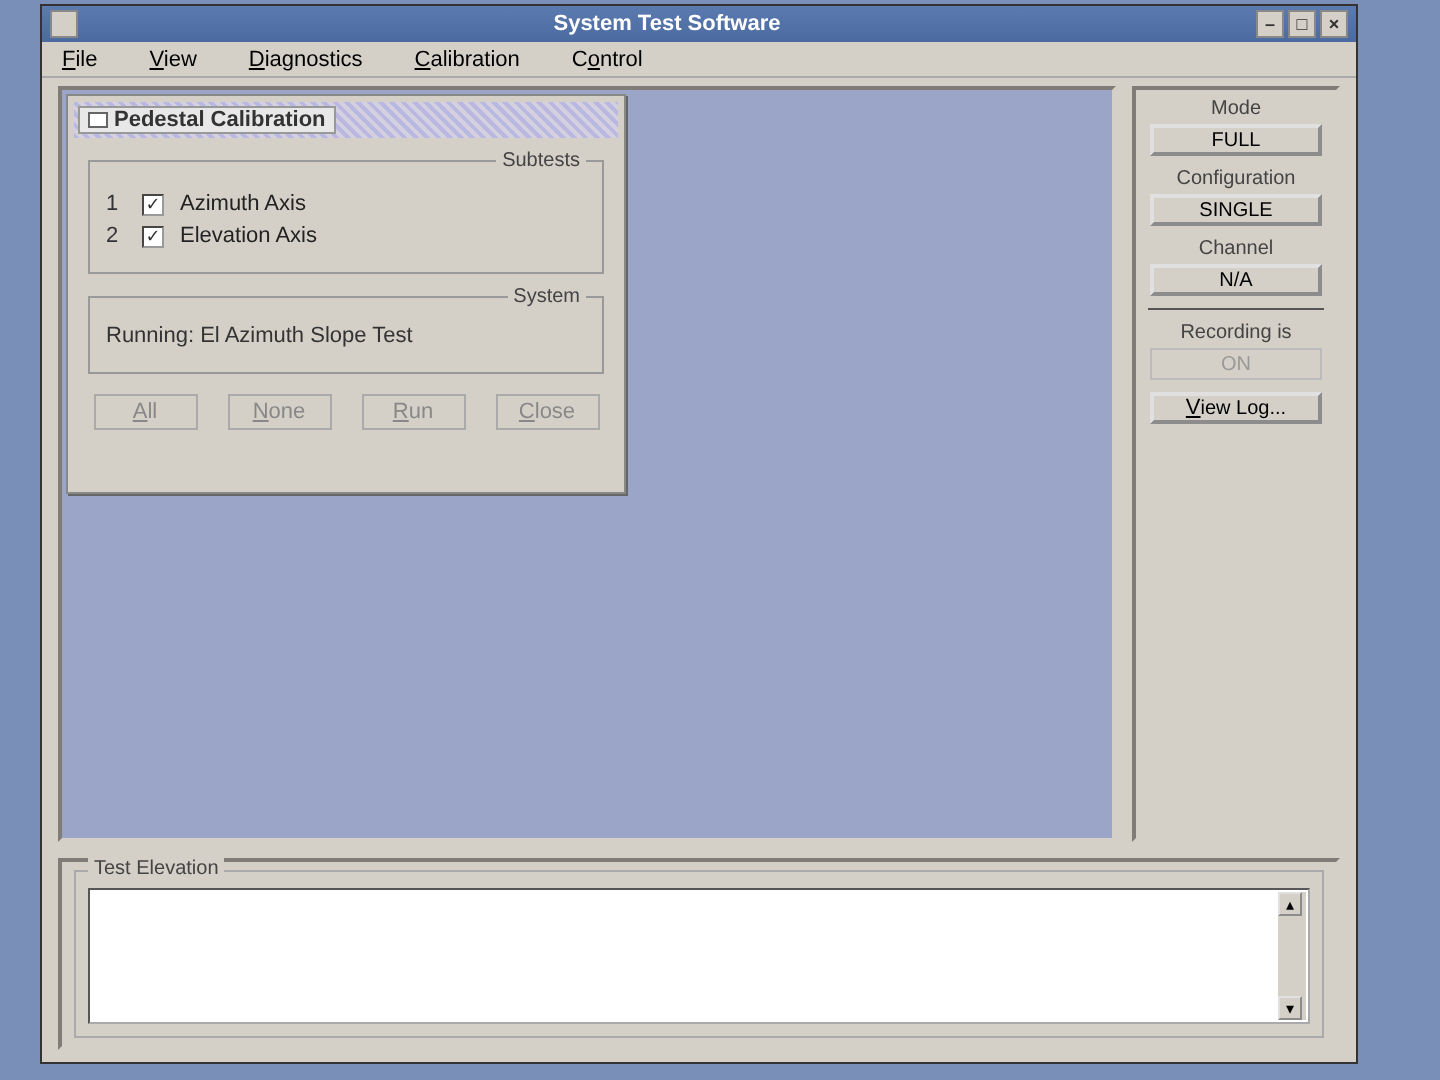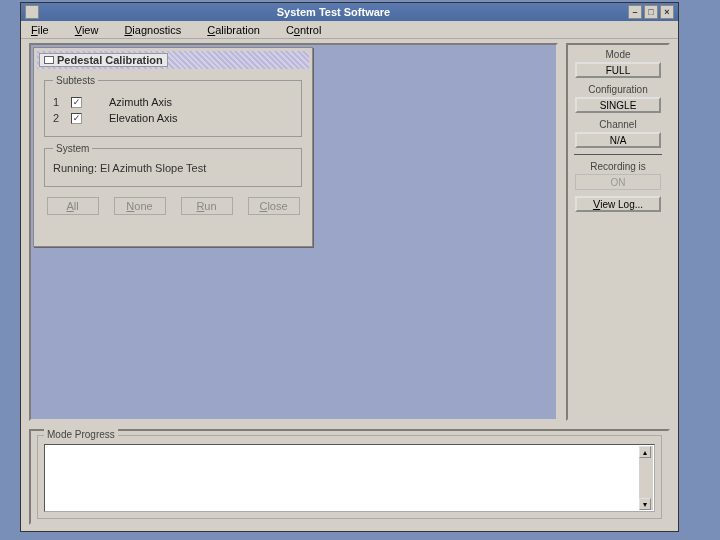--- a/index.html
+++ b/index.html
@@ -33,26 +33,26 @@
 .dialog-titlebar {
   height: 18px; margin: 3px;
   background: repeating-linear-gradient(45deg, #b8b8e0 0, #b8b8e0 2px, #d4d0e0 2px, #d4d0e0 4px);
   display: flex; align-items: center;
 }
 .dialog-title-badge { background: #e8e8e8; border: 1px solid #999; padding: 0 4px; display: flex; align-items: center; gap: 3px; height: 14px; margin-left: 2px; }
 .dialog-title-icon { width: 10px; height: 8px; border: 1px solid #666; background: #fff; }
 .dialog-title-text { font-weight: bold; color: #333; }
 
 fieldset { border: 1px solid #999; margin: 6px 10px; padding: 6px 8px 8px 8px; position: relative; }
-legend { padding: 0 3px; color: #444; font-size: 10px; }
+legend { padding: 0 3px; color: #444; font-size: 10px; text-align: right; }
 
 .subtest-row { display: flex; align-items: center; gap: 8px; margin: 4px 0; }
 .subtest-num { width: 10px; color: #333; }
 .checkbox { width: 11px; height: 11px; border: 1px inset #999; background: #fff; display: inline-flex; align-items: center; justify-content: center; font-size: 9px; color: #333; cursor: pointer; }
-.subtest-label { color: #222; margin-left: 19px; }
+.subtest-label { color: #222; }
 
 .status-text { color: #333; margin: 2px 0 4px 0; }
 
 .dialog-btnrow { display: flex; justify-content: space-around; padding: 4px 8px 6px 8px; gap: 6px; }
 .flat-btn { width: 52px; height: 18px; border: 1px solid #aaa; background: #d4d0c8; color: #888; display: flex; align-items: center; justify-content: center; cursor: pointer; }
 .flat-btn u { text-decoration: underline; }
 
 .side-panel {
   position: absolute; right: 8px; top: 40px; width: 104px; bottom: 110px;
   background: #d4d0c8; border: 2px inset #d4d0c8; padding: 4px;
@@ -157,21 +157,21 @@
       <div class="side-label">Recording is</div>
       <div class="side-btn disabled">ON</div>
     </div>
     <div class="side-group">
       <div class="side-btn"><u>V</u>iew Log...</div>
     </div>
   </div>
 
   <div class="bottom-panel">
     <div class="progress-fieldset">
-      <div class="progress-legend">Mode Progress</div>
+      <div class="progress-legend">Test Elevation</div>
       <div class="progress-textarea">
         <div class="scroll-v">
           <div class="scroll-btn scroll-up">▴</div>
           <div class="scroll-btn scroll-down">▾</div>
         </div>
       </div>
     </div>
   </div>
 
 </div>

